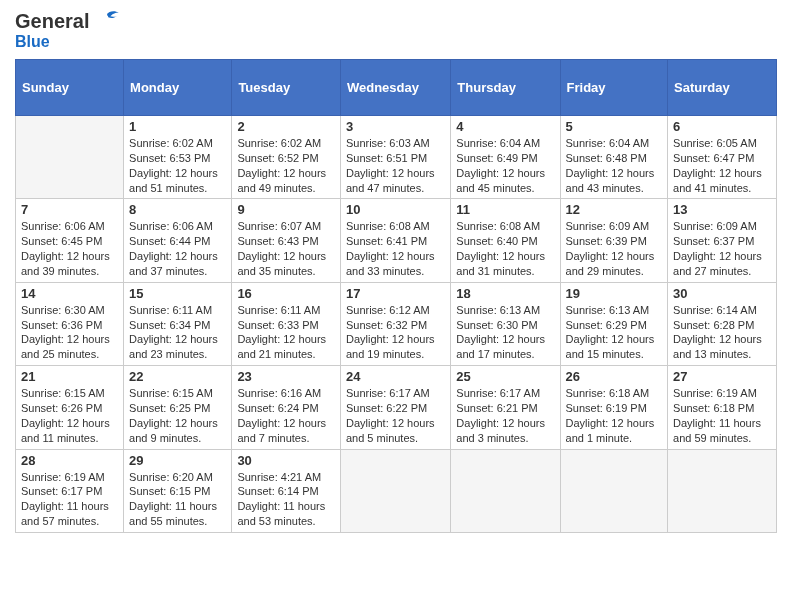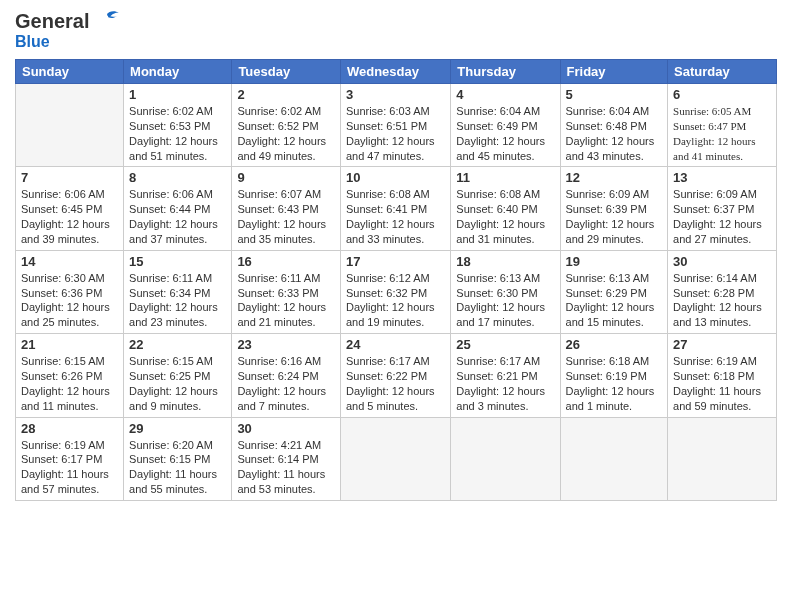--- a/index.html
+++ b/index.html
@@ -45,21 +45,21 @@
     }
     .calendar {
       width: 100%;
       border-collapse: collapse;
       border: 1px solid #ccc;
     }
     .calendar th {
       background-color: #4472c4;
       color: white;
       text-align: left;
-      padding: 4px 6px;
+      padding: 20px 6px;
       font-size: 13px;
       font-weight: bold;
       border: 1px solid #3a62b0;
     }
     .calendar td {
       border: 1px solid #ccc;
       vertical-align: top;
       padding: 3px 5px;
       width: 113px;
       min-height: 80px;
@@ -145,21 +145,21 @@
           </td>
           <td>
             <span class="day-num">5</span>
             <div class="day-info" style="white-space: pre-line;">Sunrise: 6:04 AM
 Sunset: 6:48 PM
 Daylight: 12 hours
 and 43 minutes.</div>
           </td>
           <td>
             <span class="day-num">6</span>
-            <div class="day-info" style="white-space: pre-line; font-family: Liberation Serif, serif;">Sunrise: 6:05 AM
+            <div class="day-info" style="white-space: pre-line;">Sunrise: 6:05 AM
 Sunset: 6:47 PM
 Daylight: 12 hours
 and 41 minutes.</div>
           </td>
         </tr>
         <tr>
           <td>
             <span class="day-num">7</span>
             <div class="day-info" style="white-space: pre-line;">Sunrise: 6:06 AM
 Sunset: 6:45 PM

